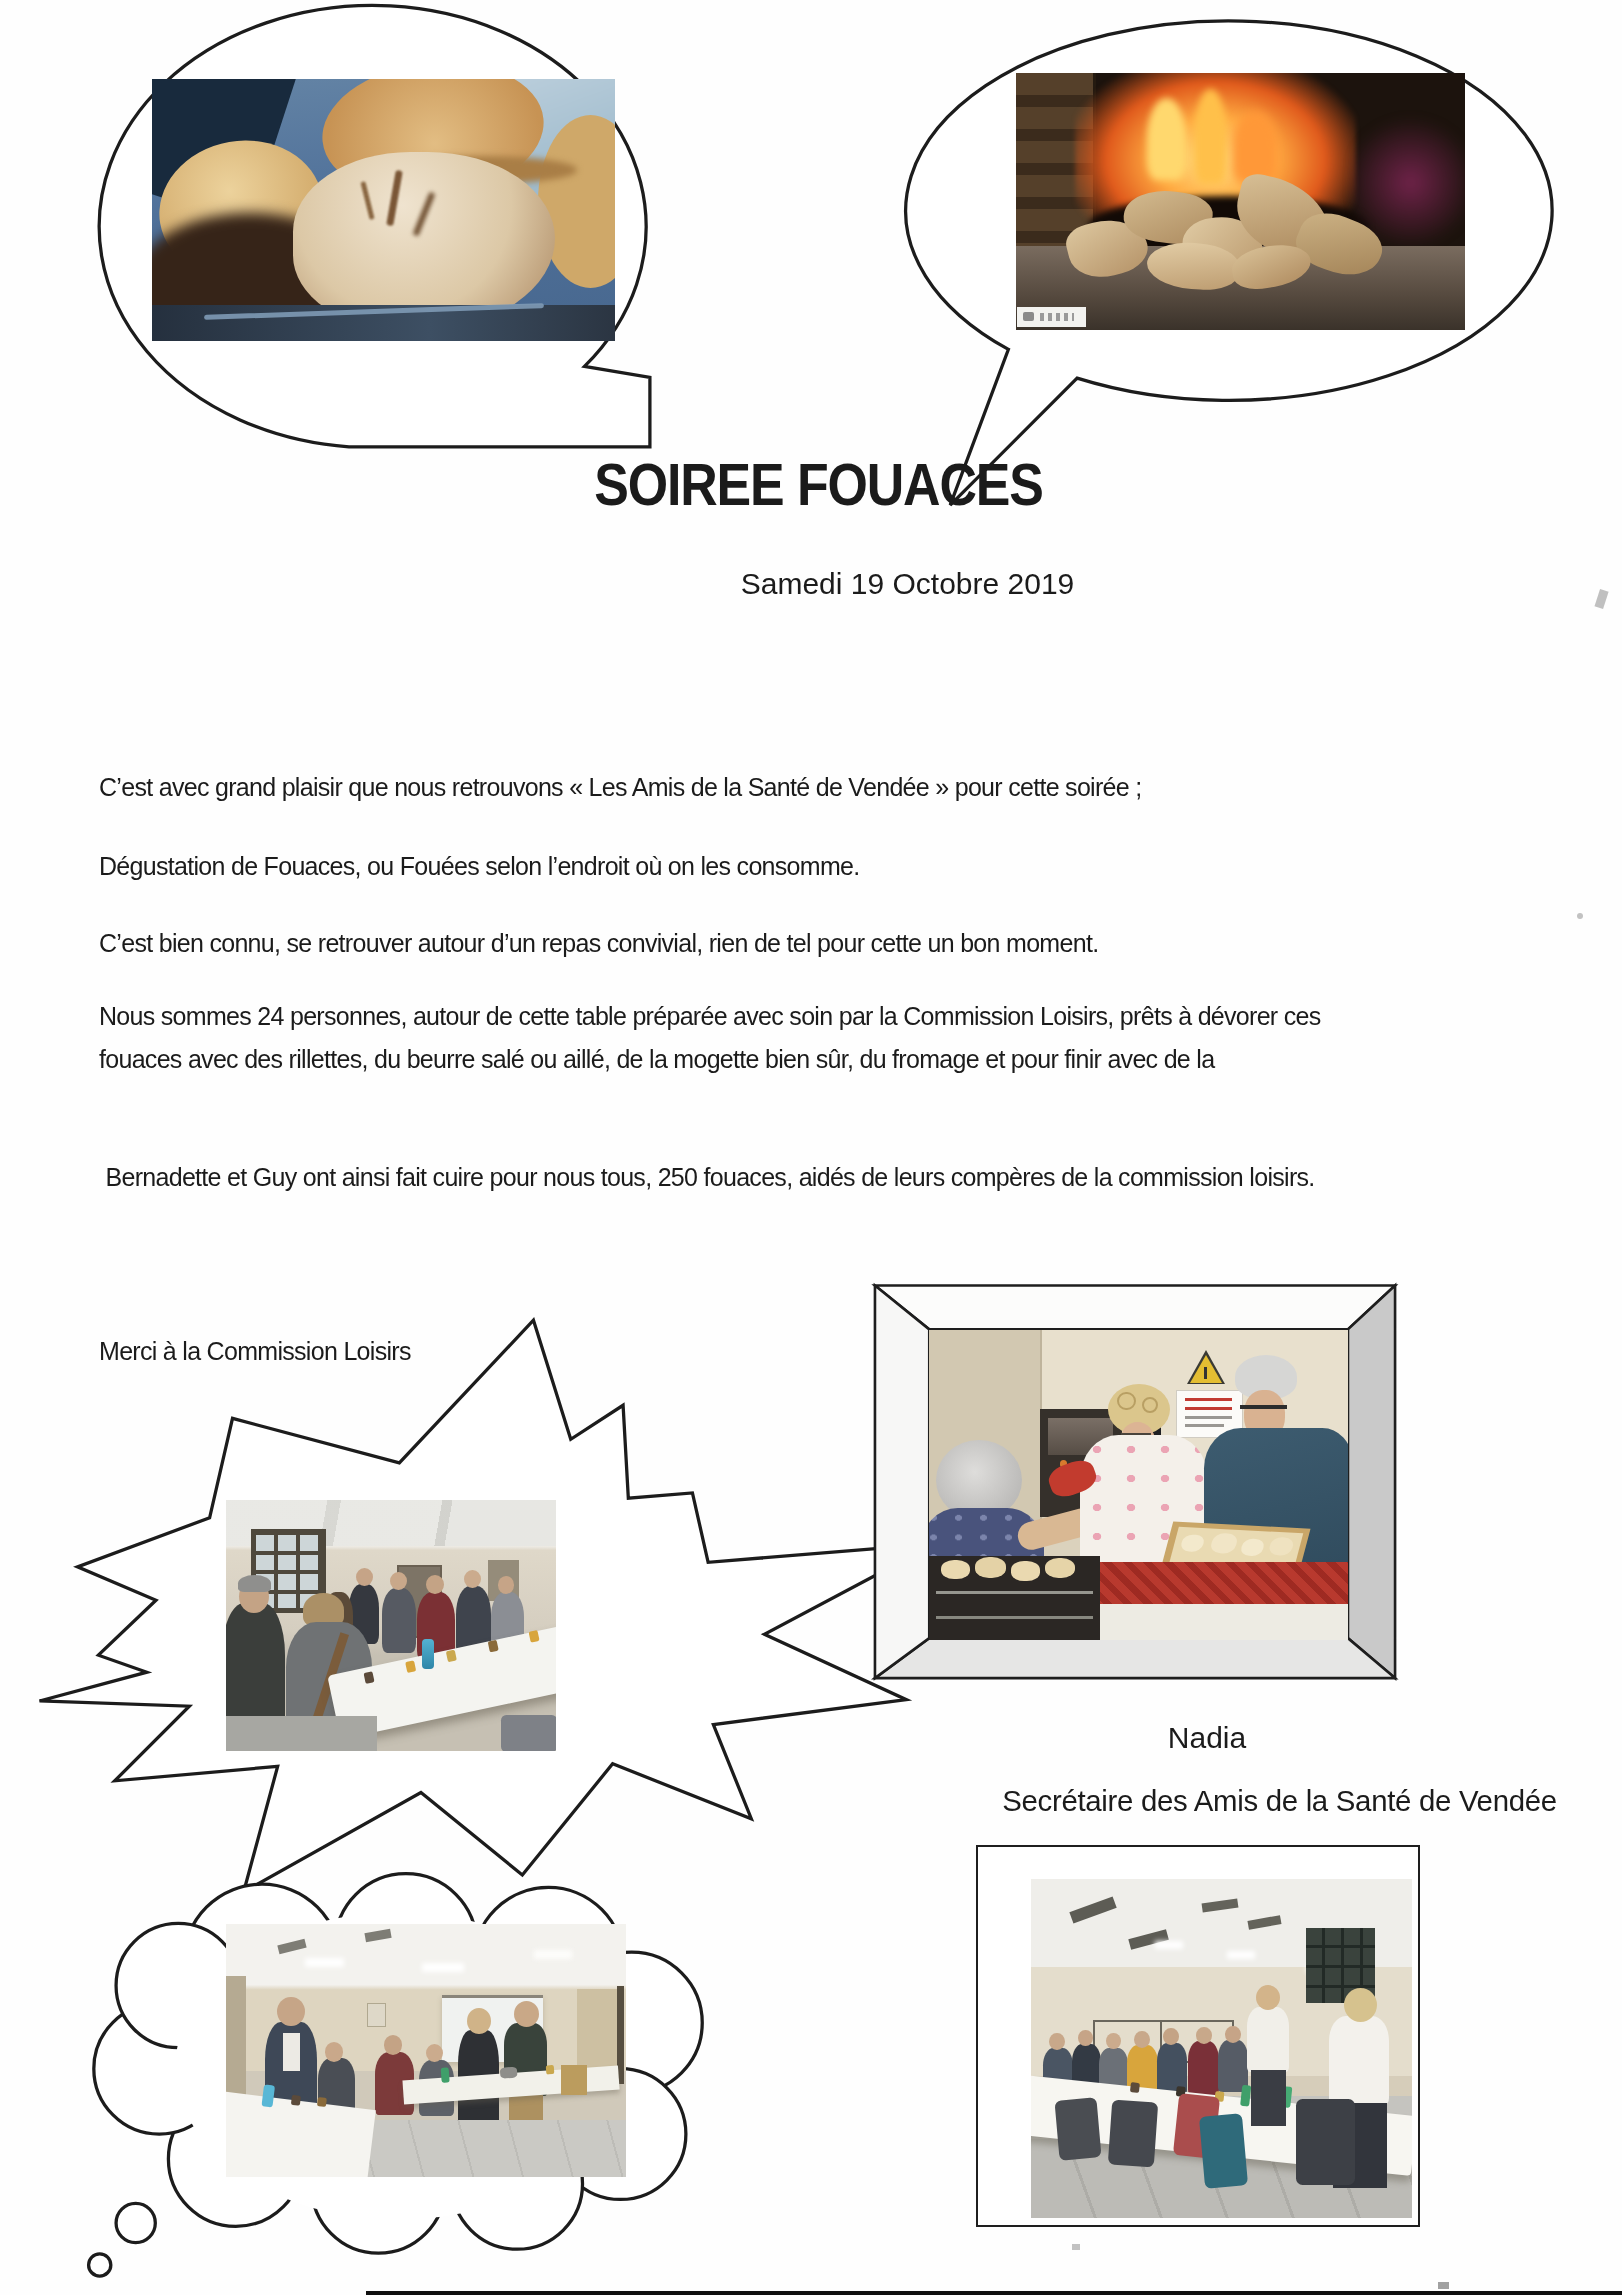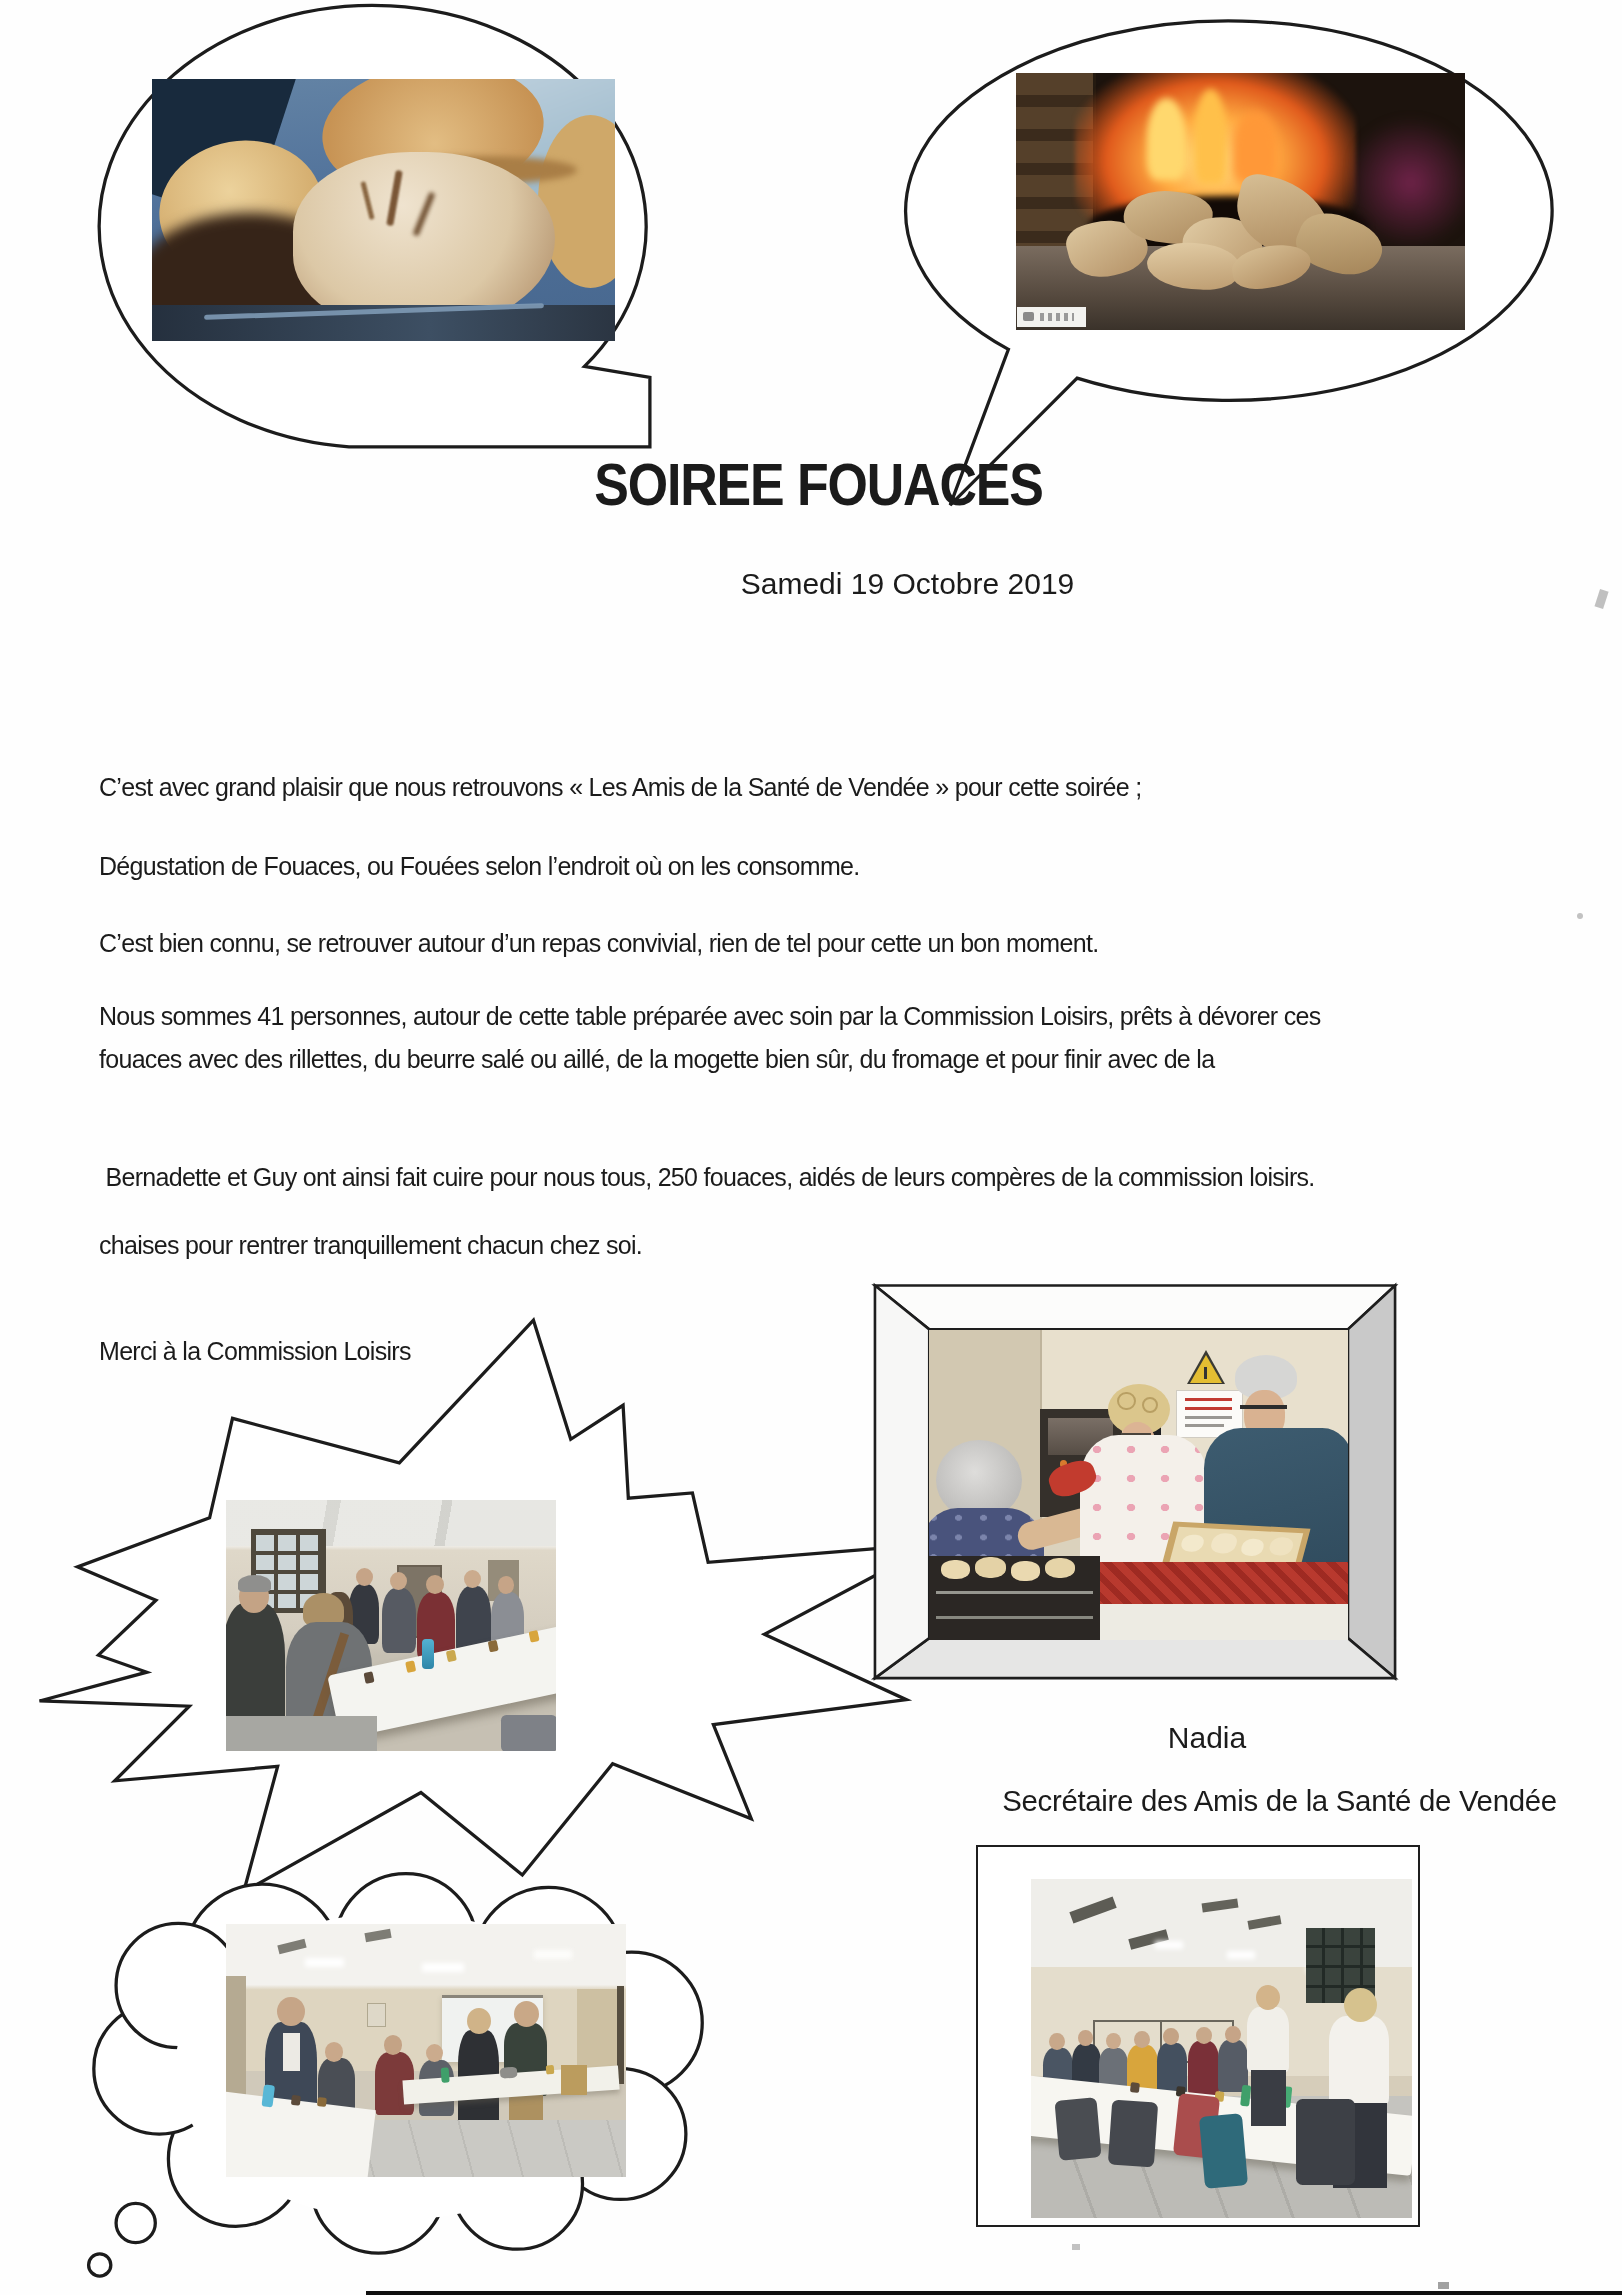--- a/index.html
+++ b/index.html
@@ -284,28 +284,27 @@
   <div class="txt body-text" style="left:99px;top:766px">
     <span class="line">C’est avec grand plaisir que nous retrouvons « Les Amis de la Santé de Vendée » pour cette soirée ;</span>
   </div>
   <div class="txt body-text" style="left:99px;top:845px">
     <span class="line">Dégustation de Fouaces, ou Fouées selon l’endroit où on les consomme.</span>
   </div>
   <div class="txt body-text" style="left:99px;top:922px">
     <span class="line">C’est bien connu, se retrouver autour d’un repas convivial, rien de tel pour cette un bon moment.</span>
   </div>
   <div class="txt body-text" style="left:99px;top:995px">
-    <span class="line">Nous sommes 41 personnes, autour de cette table préparée avec soin par la Commission Loisirs, prêts à dévorer ces</span>
+    <span class="line">Nous sommes 24 personnes, autour de cette table préparée avec soin par la Commission Loisirs, prêts à dévorer ces</span>
     <span class="line">fouaces avec des rillettes, du beurre salé ou aillé, de la mogette bien sûr, du fromage et pour finir avec de la</span>
   </div>
   <div class="txt body-text" style="left:99px;top:1156px;padding-left:6.5px">
     <span class="line">Bernadette et Guy ont ainsi fait cuire pour nous tous, 250 fouaces, aidés de leurs compères de la commission loisirs.</span>
   </div>
   <div class="txt body-text" style="left:99px;top:1224px">
-    <span class="line">chaises pour rentrer tranquillement chacun chez soi.</span>
   </div>
   <div class="txt body-text" style="left:99px;top:1330px">
     <span class="line">Merci à la Commission Loisirs</span>
   </div>
 
   <div class="txt caption" style="left:1076px;top:1721px;width:262px">Nadia</div>
   <div class="txt caption-small" style="left:949px;top:1784px;width:661px">Secrétaire des Amis de la Santé de Vendée</div>
 
   <div class="artifact" style="left:366px;top:2291px;width:1256px;height:4.6px;background:#101010"></div>
   <div class="artifact" style="left:1597px;top:590px;width:9.2px;height:18.3px;background:#b5b5b5;transform:rotate(18deg);opacity:.85"></div>

